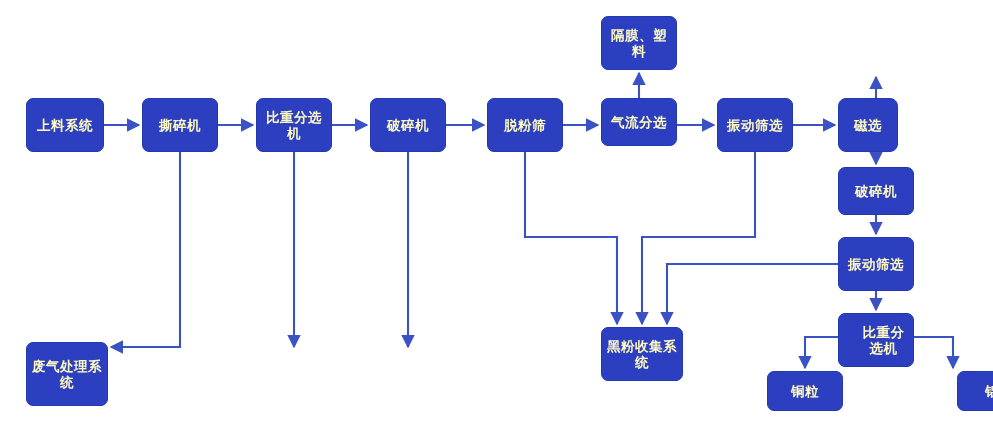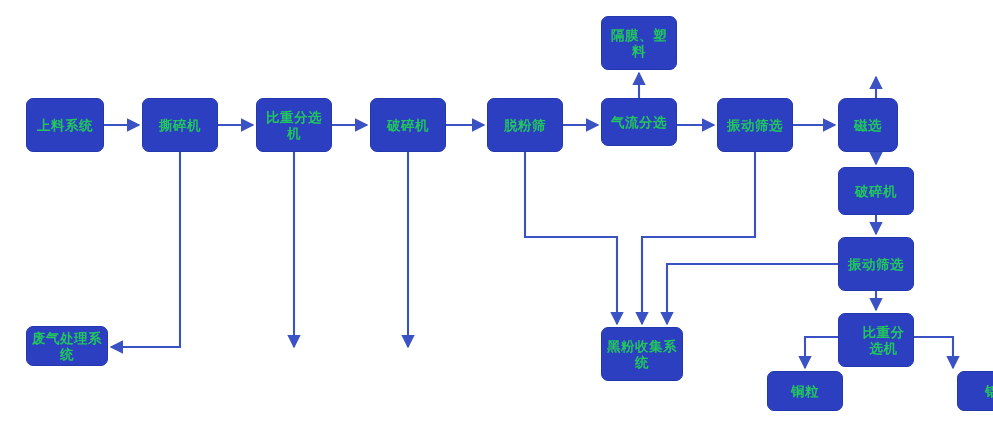--- a/index.html
+++ b/index.html
@@ -10,21 +10,21 @@
     background:#ffffff;
     overflow:hidden;
   }
   #edges{position:absolute;left:0;top:0;width:993px;height:427px;}
   .node{
     position:absolute;
     box-sizing:border-box;
     background:#2b3fc0;
     border:1px solid #2438ad;
     border-radius:7px;
-    color:#22c55e;
+    color:#fef9c3;
     font-weight:bold;
     font-size:13.5px;
     line-height:1.22;
     letter-spacing:0.5px;
     display:flex;
     align-items:center;
     justify-content:center;
     text-align:center;
     padding:2px 3px;
     z-index:3;
@@ -110,17 +110,17 @@
   </div>
   <div class="node" style="left:767px;top:371px;width:76px;height:40px;">
     <span>铜粒</span>
   </div>
   <div class="node" style="left:957px;top:371px;width:84px;height:40px;">
     <span>铝粒</span>
   </div>
   <div class="node" style="left:601px;top:327px;width:82px;height:54px;">
     <span>黑粉收集系统</span>
   </div>
-  <div class="node" style="left:26px;top:326px;width:82px;height:40px;">
+  <div class="node" style="left:26px;top:342px;width:82px;height:64px;">
     <span>废气处理系统</span>
   </div>
 
 </div>
 
 </body></html>

